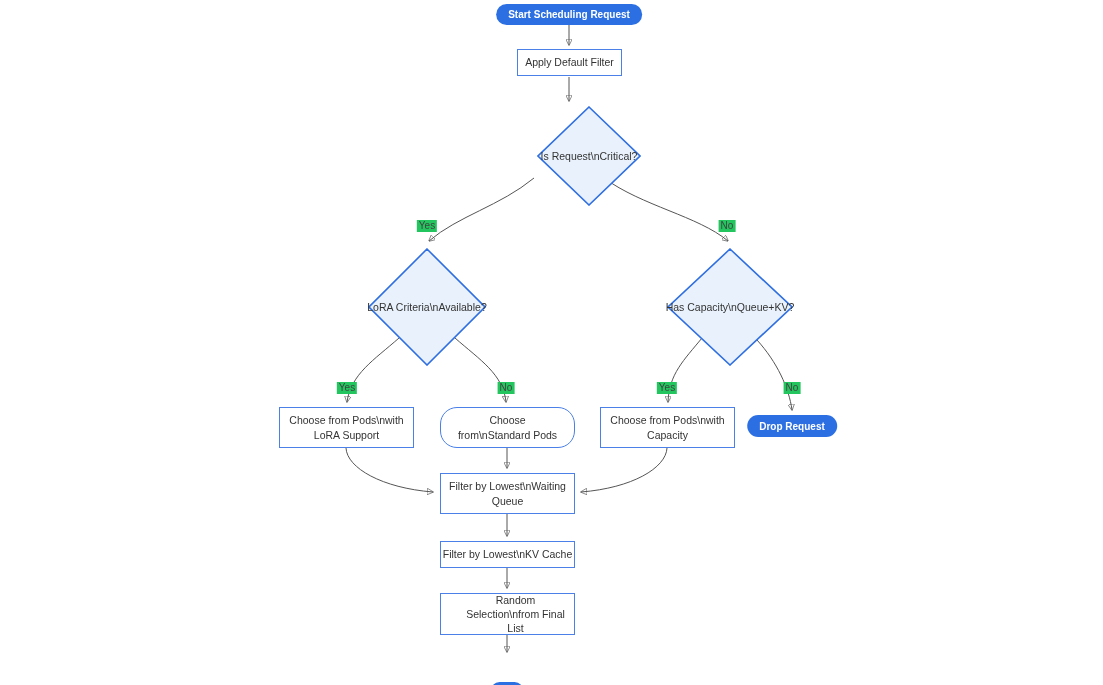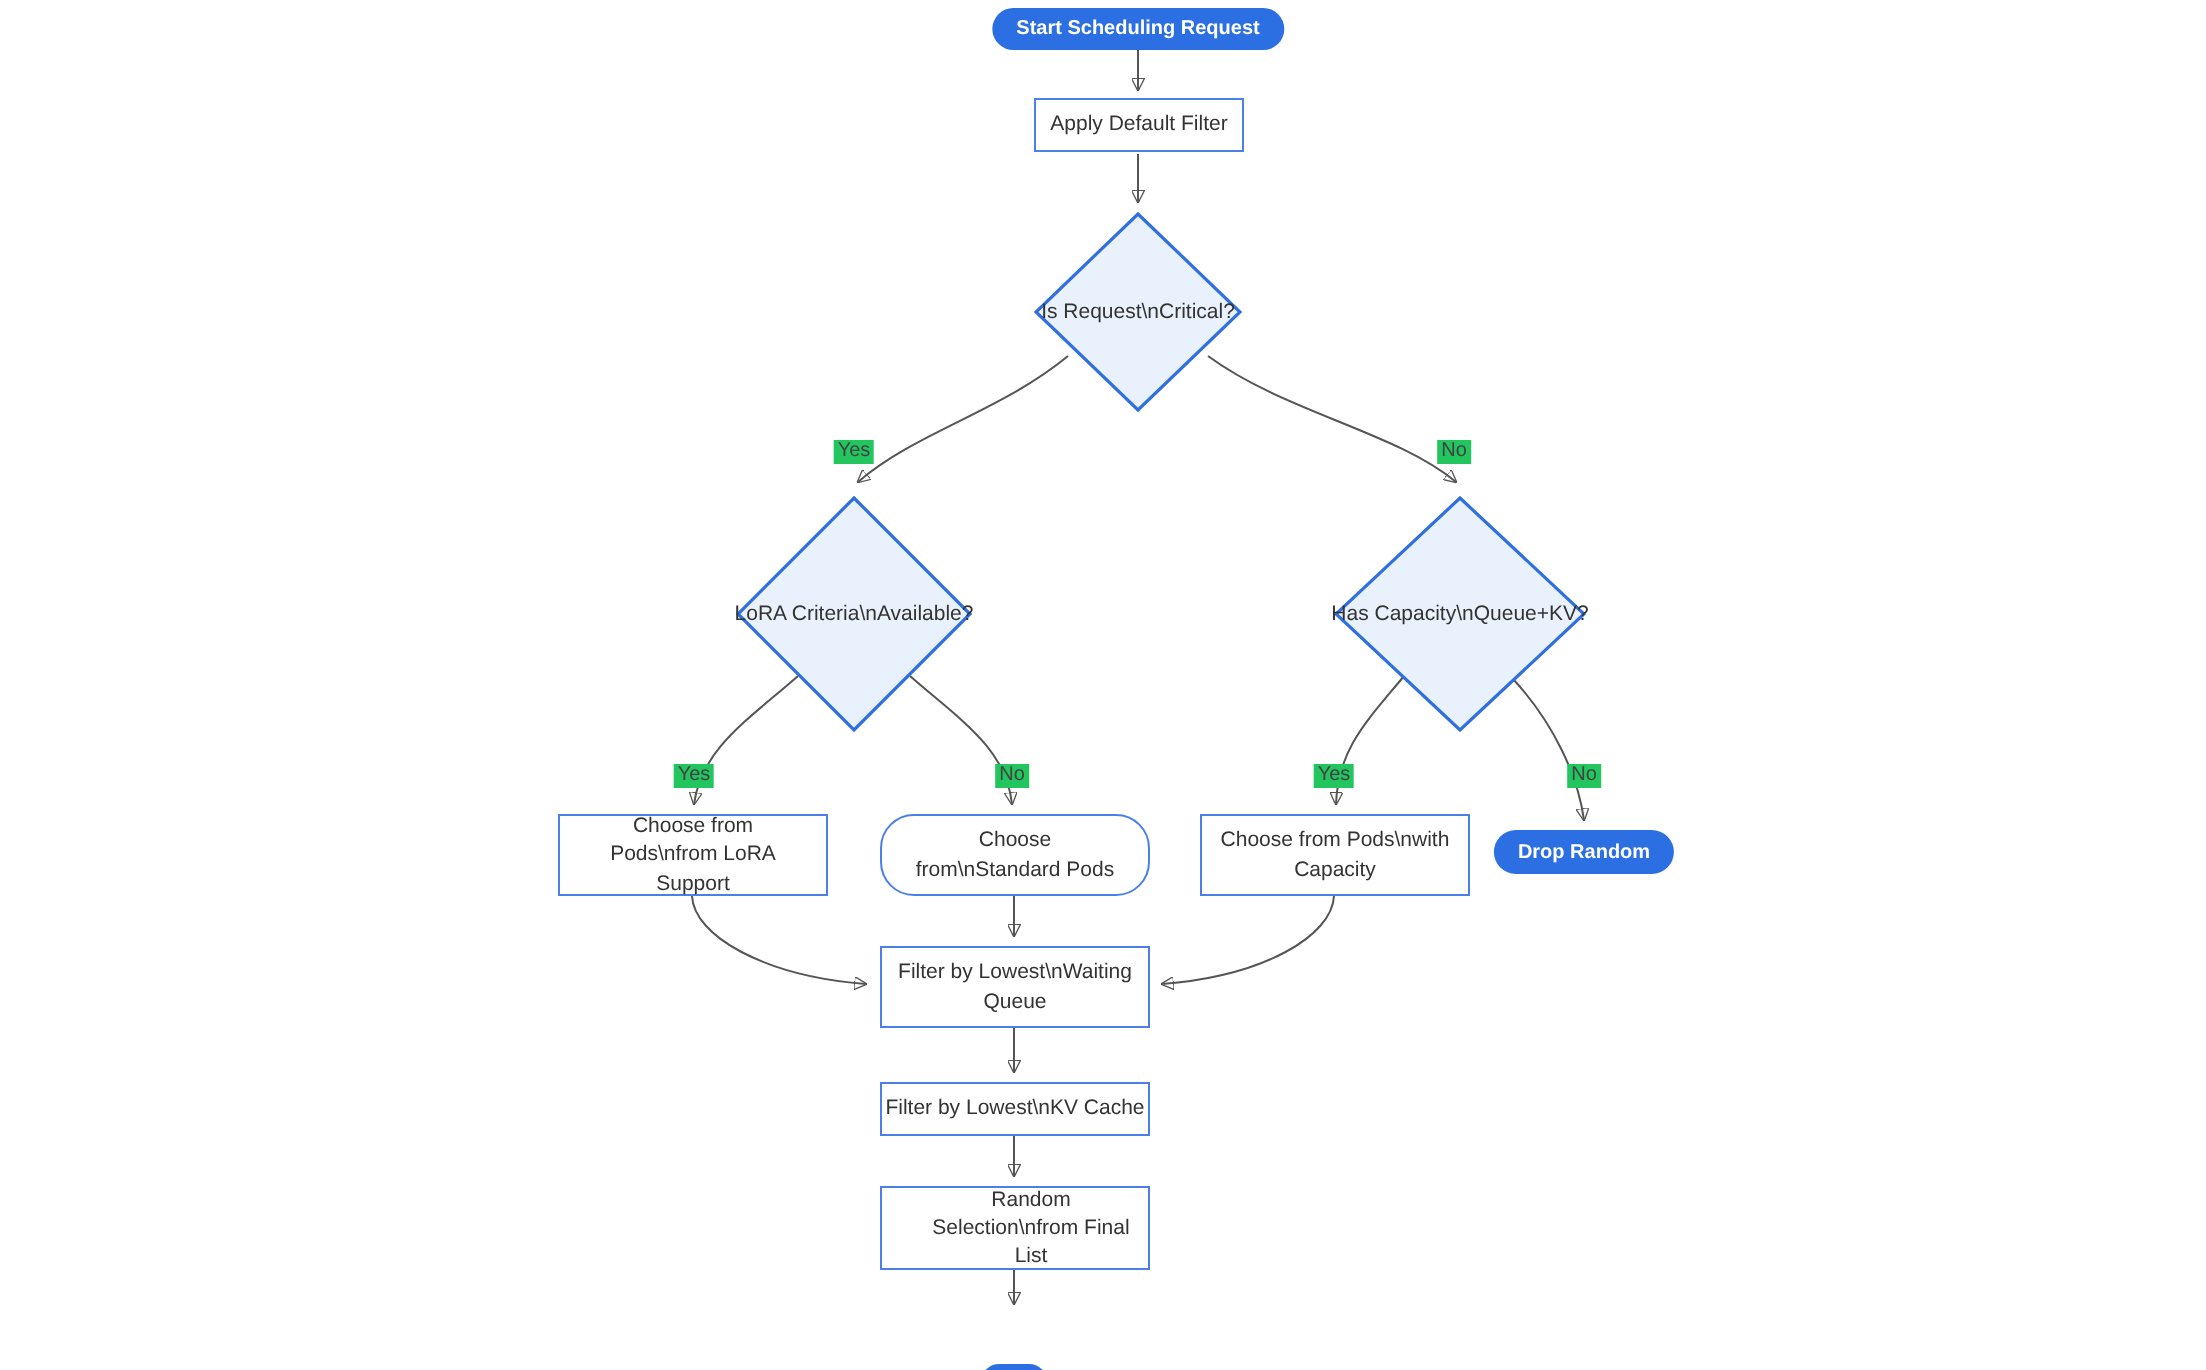--- a/index.html
+++ b/index.html
@@ -92,21 +92,21 @@
   </svg>
 
   <div class="pill" style="left:569px; top:4px; height:21px;">
     <span>Start Scheduling Request</span>
   </div>
 
   <div class="node process" style="left:517px; top:49px; width:105px; height:27px;">
     <span class="wrap nowrap">Apply Default Filter</span>
   </div>
 
-  <div class="diamond" style="left:517px; top:106px; width:104px; height:100px;">
+  <div class="diamond" style="left:537px; top:106px; width:104px; height:100px;">
     <svg width="104" height="100" viewBox="0 0 104 100">
       <polygon points="52,1 103,50 52,99 1,50"></polygon>
     </svg>
     <span class="dlabel">Is Request\nCritical?</span>
   </div>
 
   <div class="diamond" style="left:368px; top:248px; width:118px; height:118px;">
     <svg width="118" height="118" viewBox="0 0 118 118">
       <polygon points="59,1 117,59 59,117 1,59"></polygon>
     </svg>
@@ -114,33 +114,33 @@
   </div>
 
   <div class="diamond" style="left:667px; top:248px; width:126px; height:118px;">
     <svg width="126" height="118" viewBox="0 0 126 118">
       <polygon points="63,1 125,59 63,117 1,59"></polygon>
     </svg>
     <span class="dlabel">Has Capacity\nQueue+KV?</span>
   </div>
 
   <div class="node process" style="left:279px; top:407px; width:135px; height:41px;">
-    <span class="wrap" style="max-width:115px;">Choose from Pods\nfrom LoRA Support</span>
+    <span class="wrap" style="max-width:115px;">Choose from Pods\nwith LoRA Support</span>
   </div>
 
   <div class="node process" style="left:440px; top:407px; width:135px; height:41px;border-radius:17px;">
     <span class="wrap" style="max-width:108px;">Choose from\nStandard Pods</span>
   </div>
 
   <div class="node process" style="left:600px; top:407px; width:135px; height:41px;">
     <span class="wrap" style="max-width:115px;">Choose from Pods\nwith Capacity</span>
   </div>
 
   <div class="pill" style="left:792px; top:415px; height:22px;">
-    <span>Drop Random</span>
+    <span>Drop Request</span>
   </div>
 
   <div class="node process" style="left:440px; top:473px; width:135px; height:41px;">
     <span class="wrap" style="max-width:126px;">Filter by Lowest\nWaiting Queue</span>
   </div>
 
   <div class="node process" style="left:440px; top:541px; width:135px; height:27px;">
     <span class="wrap nowrap">Filter by Lowest\nKV Cache</span>
   </div>
 

